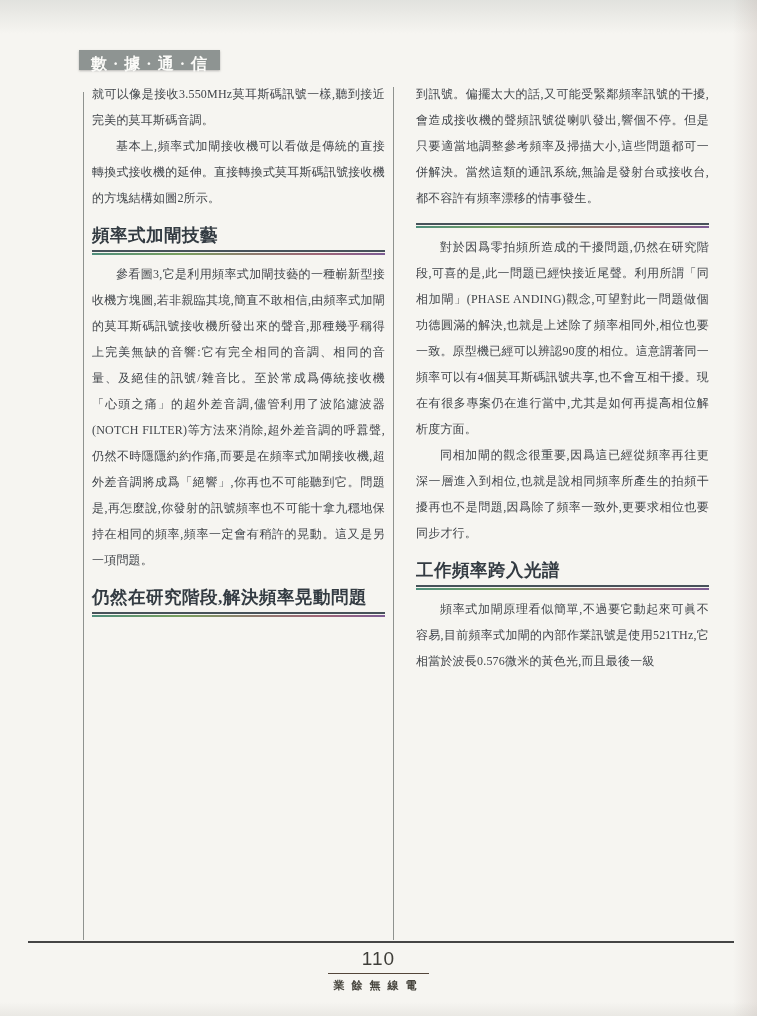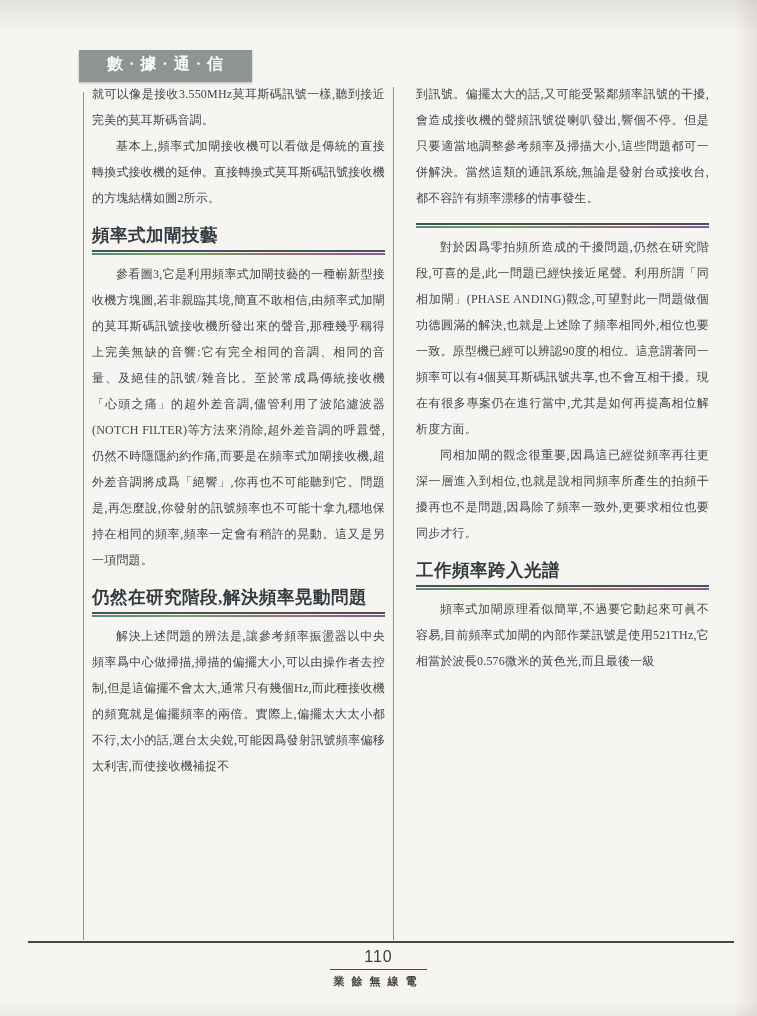--- a/index.html
+++ b/index.html
@@ -10,25 +10,25 @@
     font-family:"Liberation Serif","DejaVu Serif",serif;
   }
   .top-smudge{position:absolute;top:0;left:0;width:100%;height:34px;
     background:linear-gradient(180deg,rgba(178,182,178,0.30),rgba(178,182,178,0));}
   .right-shade{position:absolute;top:0;right:0;width:24px;height:100%;
     background:linear-gradient(90deg,rgba(0,0,0,0),rgba(168,148,142,0.20));}
   .bottom-shade{position:absolute;bottom:0;left:0;width:100%;height:14px;
     background:linear-gradient(0deg,rgba(178,175,168,0.18),rgba(178,175,168,0));}
 
   .badge{
-    position:absolute;left:79px;top:50px;height:32px;
+    position:absolute;left:79px;top:50px;height:20px;
     background:var(--badge_bg,#8e9492);color:var(--badge_text,#fbfbf8);
     font-family:"Liberation Serif","DejaVu Serif",serif;
     font-weight:bold;font-size:16px;line-height:28px;
-    padding:0 28px;letter-spacing:1px;box-shadow:0 1px 2px rgba(120,120,118,0.5);
+    padding:0 12px;letter-spacing:1px;box-shadow:0 1px 2px rgba(120,120,118,0.5);
   }
 
   .vline{position:absolute;width:1px;background:var(--rule_gray,#8f928f);}
   .vline-left{left:83px;top:92px;height:848px;}
   .vline-mid{left:393px;top:87px;height:853px;}
 
   .col{position:absolute;top:81px;width:293px;color:var(--body_text,#41454a);}
   .col-left{left:92px;}
   .col-right{left:416px;}
 
@@ -46,21 +46,21 @@
   }
   .rule-dark{height:2px;background:var(--heading_rule_dark,#47525a);margin-bottom:1px;}
   .rule-color{height:2px;
     background:linear-gradient(90deg,#4f8e7c 0%,#79a05e 30%,#8f7b6e 55%,#a06577 78%,#7d5d95 100%);}
 
   .footer-rule{position:absolute;left:28px;top:941px;width:706px;height:2px;
     background:var(--footer_rule,#454545);}
   .footer{position:absolute;left:0;top:948px;width:757px;text-align:center;
     color:#3f3e39;}
   .footer .pagenum{
-    display:inline-block;font-size:16px;letter-spacing:1px;
+    display:inline-block;font-size:19px;letter-spacing:1px;
     padding:0 34px 3px 34px;border-bottom:1.5px solid #54463a;
     font-family:"Liberation Sans","DejaVu Sans",sans-serif;
   }
   .footer .pub{
     margin-top:4px;font-size:11px;letter-spacing:7px;color:#45433c;
     font-weight:bold;
   }
 </style>
 </head>
 <body>
@@ -87,21 +87,20 @@
     </div>
 
     <p class="indent">參看圖3,它是利用頻率式加閘技藝的一種嶄新型接收機方塊圖,若非親臨其境,簡直不敢相信,由頻率式加閘的莫耳斯碼訊號接收機所發出來的聲音,那種幾乎稱得上完美無缺的音響:它有完全相同的音調、相同的音量、及絕佳的訊號/雜音比。至於常成爲傳統接收機「心頭之痛」的超外差音調,儘管利用了波陷濾波器(NOTCH FILTER)等方法來消除,超外差音調的呼囂聲,仍然不時隱隱約約作痛,而要是在頻率式加閘接收機,超外差音調將成爲「絕響」,你再也不可能聽到它。問題是,再怎麼說,你發射的訊號頻率也不可能十拿九穩地保持在相同的頻率,頻率一定會有稍許的晃動。這又是另一項問題。</p>
 
     <div class="section">
       <h2>仍然在研究階段,解決頻率晃動問題</h2>
       <div class="rule-dark"></div>
       <div class="rule-color"></div>
     </div>
 
-    <p class="indent">解決上述問題的辨法是,讓參考頻率振盪器以中央頻率爲中心做掃描,掃描的偏擺大小,可以由操作者去控制,但是這偏擺不會太大,通常只有幾個Hz,而此種接收機的頻寬就是偏擺頻率的兩倍。實際上,偏擺太大太小都不行,太小的話,選台太尖銳,可能因爲發射訊號頻率偏移太利害,而使接收機補捉不</p>
   </div>
 
   <div class="col col-right">
     <p>到訊號。偏擺太大的話,又可能受緊鄰頻率訊號的干擾,會造成接收機的聲頻訊號從喇叭發出,響個不停。但是只要適當地調整參考頻率及掃描大小,這些問題都可一併解決。當然這類的通訊系統,無論是發射台或接收台,都不容許有頻率漂移的情事發生。</p>
 
     <div class="section">
       <div class="rule-dark"></div>
       <div class="rule-color"></div>
     </div>
 

